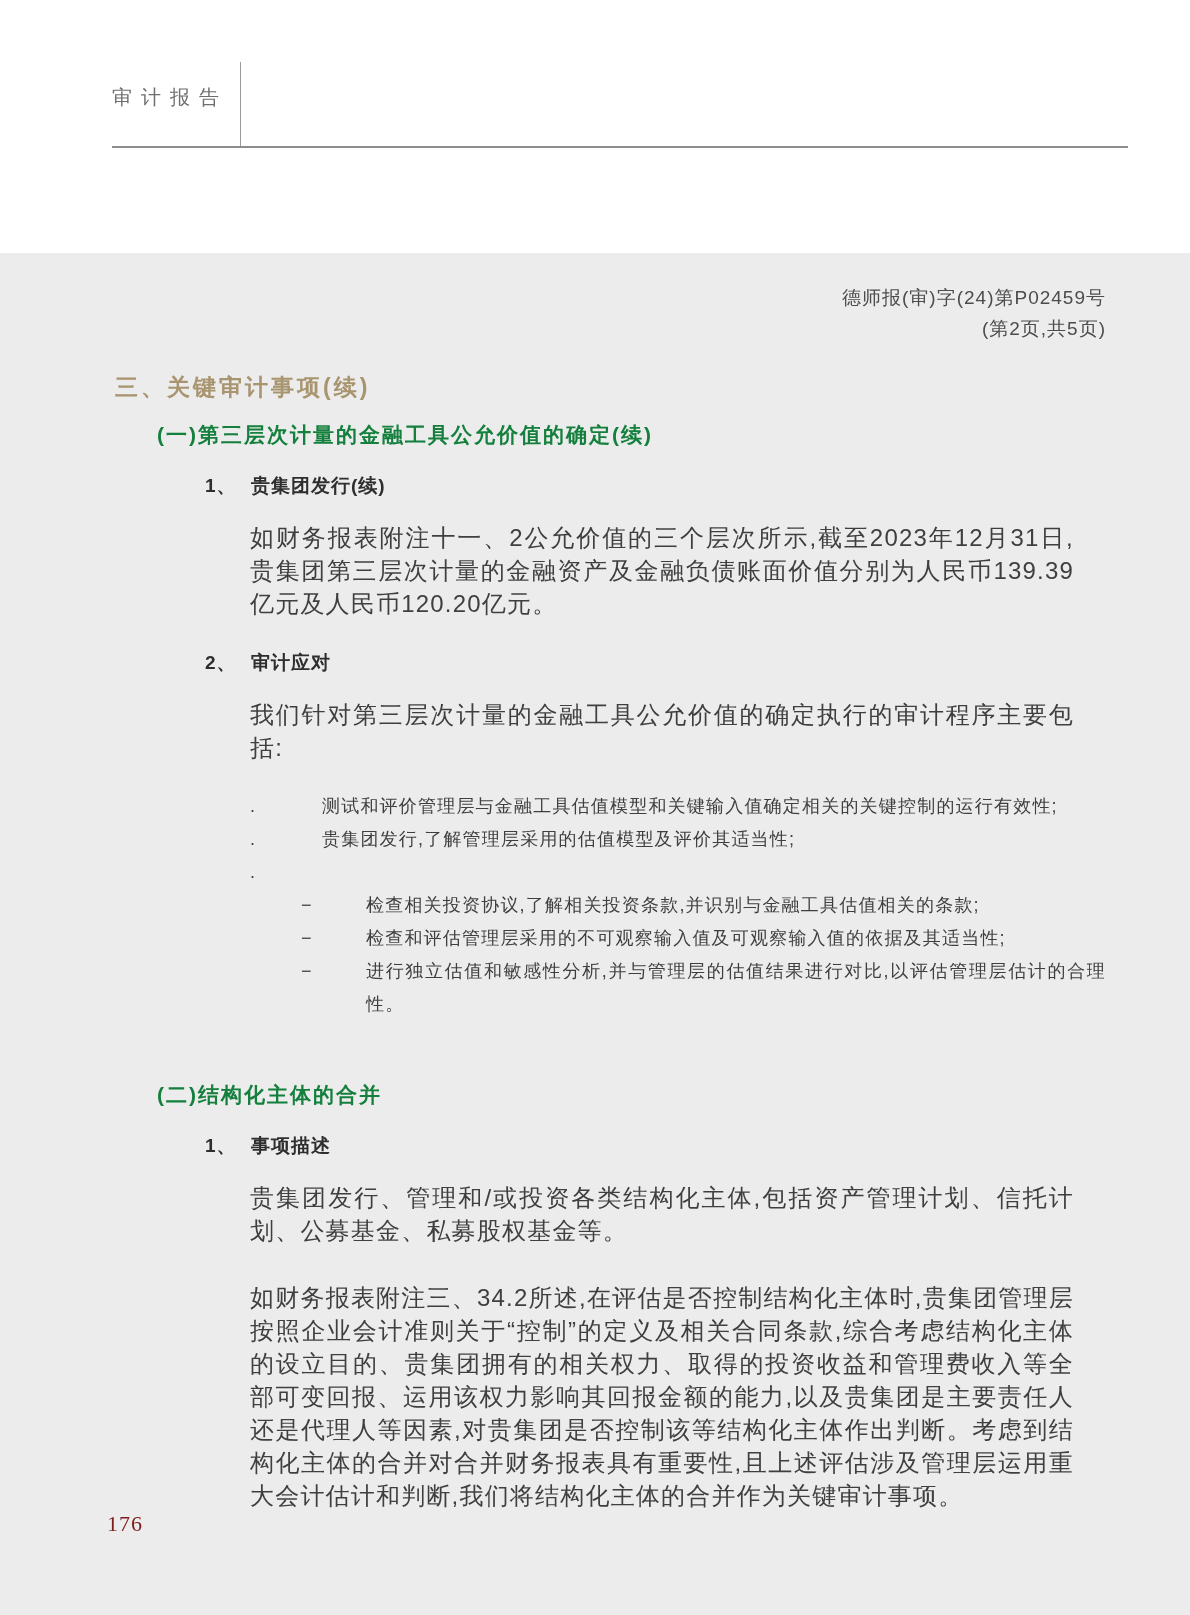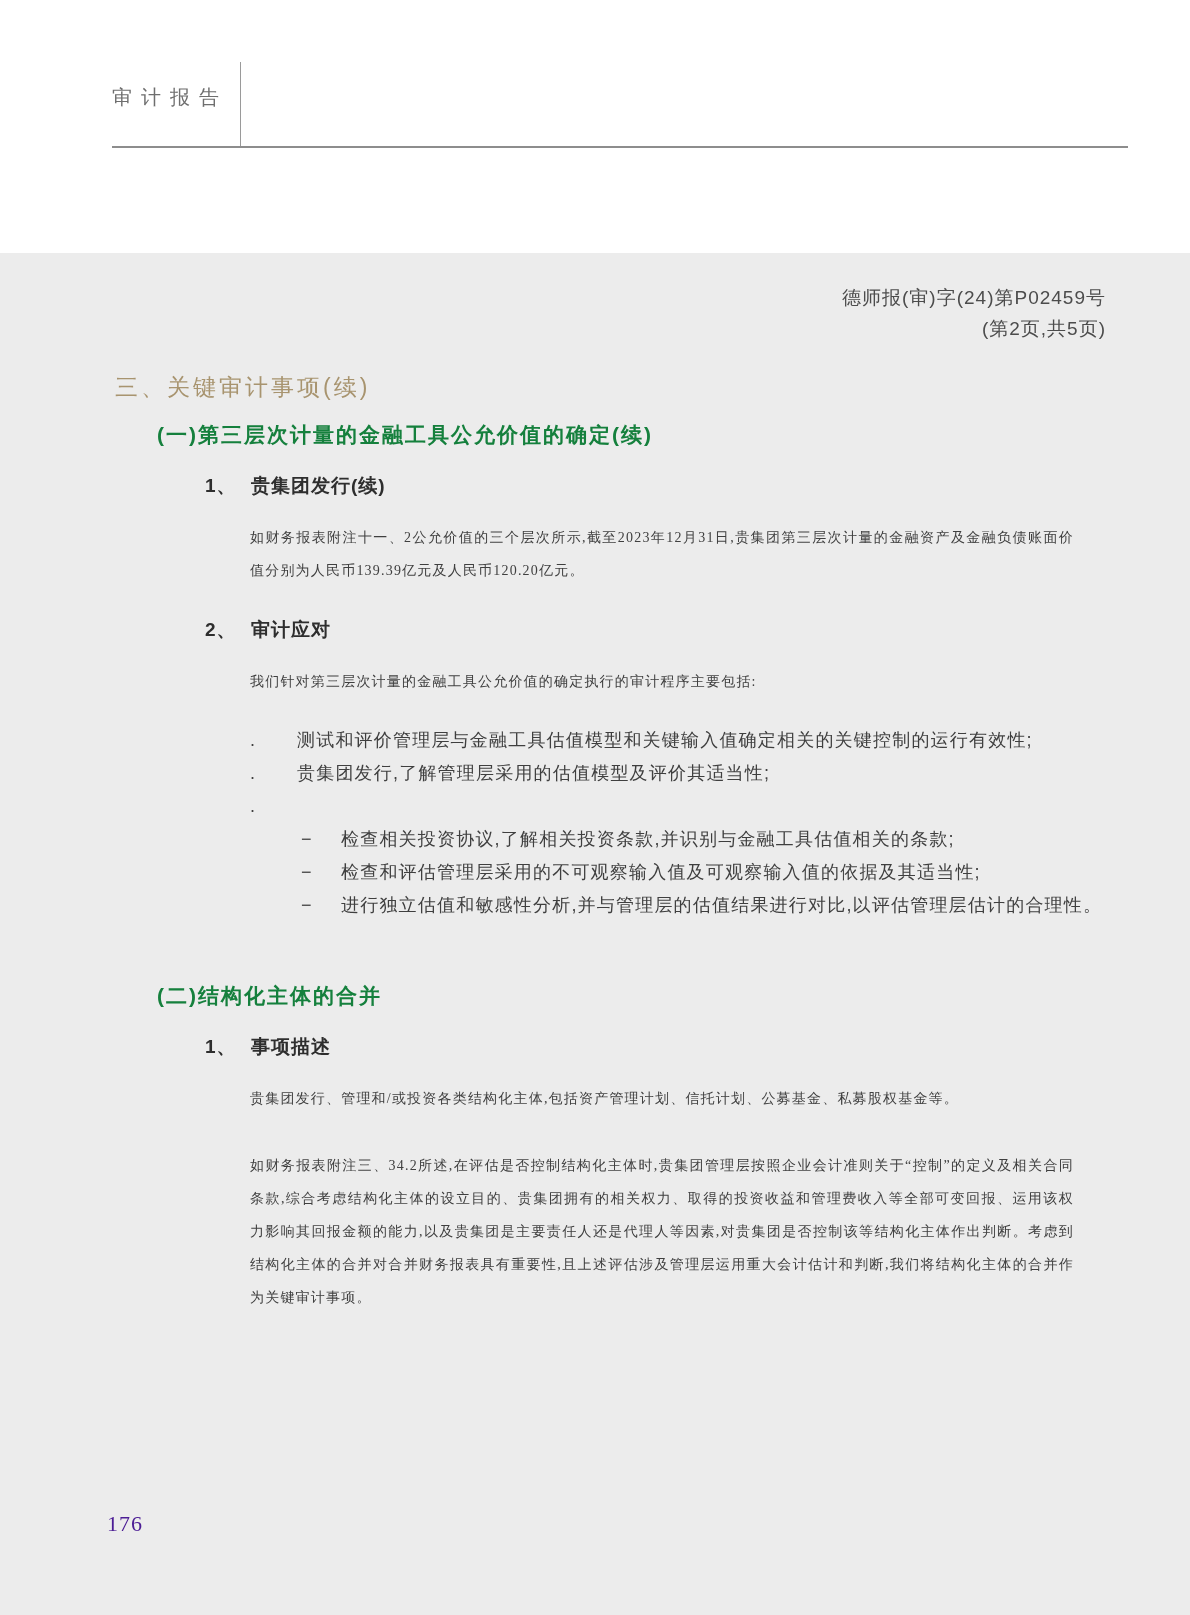--- a/index.html
+++ b/index.html
@@ -56,21 +56,21 @@
     text-align: right;
     font-size: 19px;
     line-height: 31px;
     color: #4c4c4c;
     letter-spacing: 1px;
   }
 
   .sec-title {
     margin: 28px 16px 0 115px;
     font-size: 23px;
-    font-weight: normal;
+    font-weight: bold;
     color: #a8946f;
     letter-spacing: 3px;
   }
 
   .sub-title {
     font-size: 21px;
     font-weight: bold;
     color: #15803d;
     letter-spacing: 2px;
   }
@@ -83,54 +83,53 @@
     font-size: 19px;
     font-weight: bold;
     color: #2e2e2e;
     letter-spacing: 1px;
   }
   .num-item .num { width: 46px; flex: none; }
 
   .para {
     margin-left: 250px;
     margin-right: 116px;
-    font-size: 14px;
+    font-size: 24px;
     line-height: 33px;
     letter-spacing: 1.2px;
     text-align: justify;
     color: #3f3f3f;
-    font-family: Liberation Serif, serif;
   }
 
   .blist { margin-left: 250px; margin-right: 84px; }
   .brow {
     display: flex;
     font-size: 18px;
     line-height: 33px;
     letter-spacing: 1.2px;
     color: #3f3f3f;
   }
   .brow .marker { width: 47px; flex: none; }
   .brow.sub { margin-left: 51px; }
   .brow.sub .marker { width: 40px; }
-  .brow .btext { text-align: justify; }
+  .brow .btext { text-align: justify; margin-left: 25px; }
 
   .mt-22 { margin-top: 22px; }
   .mt-24 { margin-top: 24px; }
   .mt-26 { margin-top: 26px; }
   .mt-30 { margin-top: 30px; }
   .mt-34 { margin-top: 34px; }
 
   .page-number {
     position: absolute;
     left: 107px;
     top: 1258px; 
     font-family: "Liberation Serif", "DejaVu Serif", serif;
     font-size: 22px;
-    color: #4c1d95;
+    color: #7f1d1d;
     letter-spacing: 1px;
   }
 </style>
 </head>
 <body>
 
 <div class="page">
 
   <div class="header-title">审计报告</div>
   <div class="header-vline"></div>

